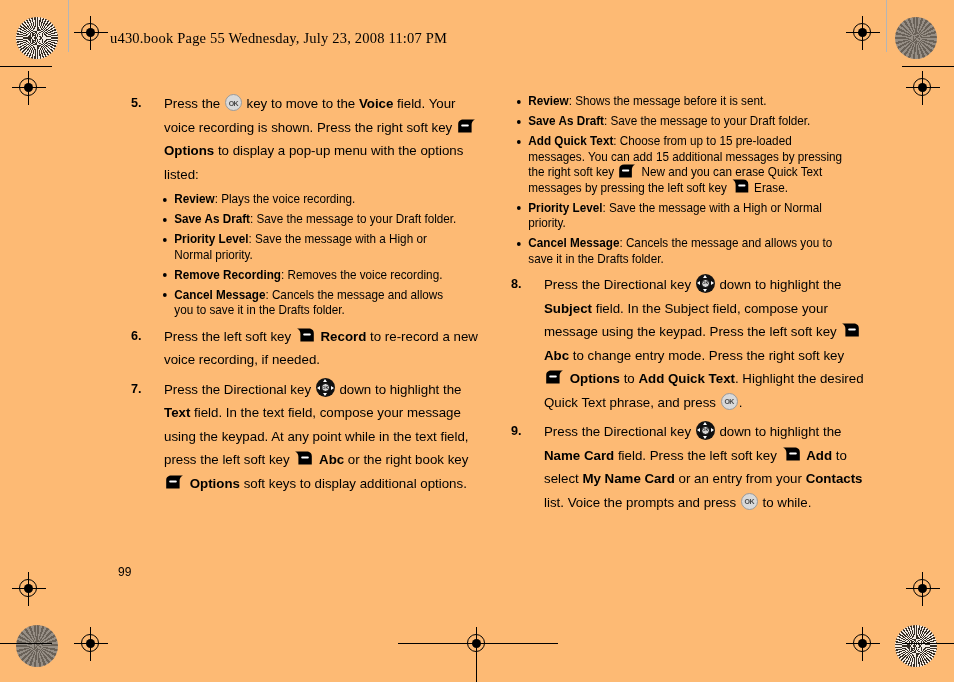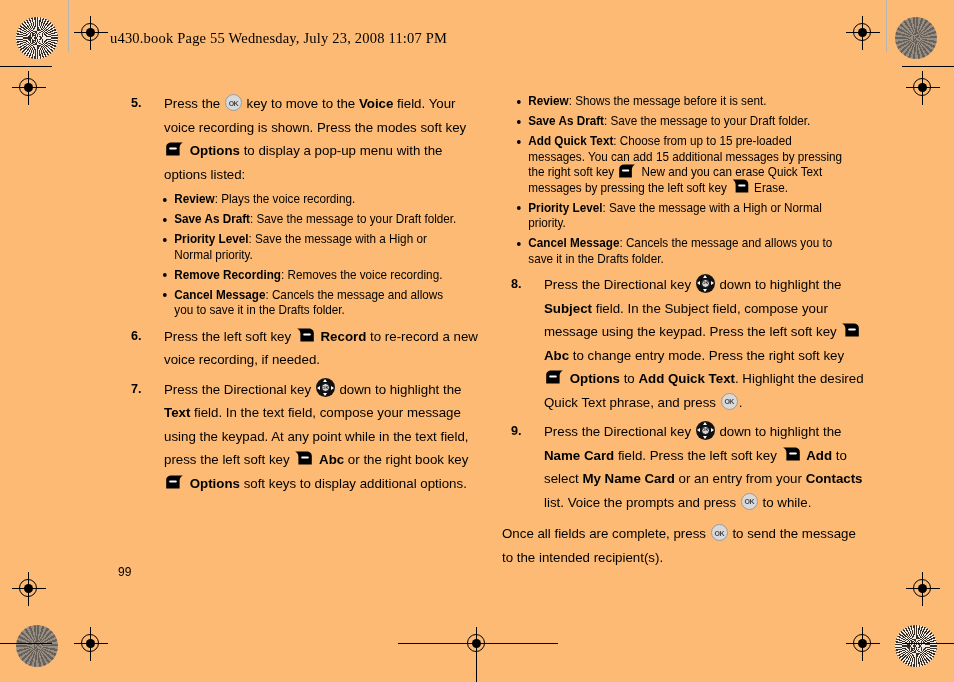--- a/index.html
+++ b/index.html
@@ -338,21 +338,21 @@
   <div class="trimline h" style="left:0px; top:643px; width:52px;"></div>
   <div class="trimline h" style="left:902px; top:643px; width:52px;"></div>
   <div class="trimline h" style="left:398px; top:643px; width:160px;"></div>
   <div class="trimline v grey" style="left:68px; top:0px; height:52px;"></div>
   <div class="trimline v grey" style="left:886px; top:0px; height:52px;"></div>
   <div class="trimline v" style="left:476px; top:645px; height:37px;"></div>
 
   <div class="header-text">u430.book  Page 55  Wednesday, July 23, 2008  11:07 PM</div>
 
   <div class="col col-left" id="col-left">
-      <div class="step"><span class="num">5.</span><span>Press the </span><span class="ico ico-ok"><i>OK</i></span><span> key to move to the </span><b>Voice</b><span> field. Your voice recording is shown. Press the modes soft key </span><span class="ico ico-soft"><svg width="19" height="15" viewBox="0 0 19 15">
+      <div class="step"><span class="num">5.</span><span>Press the </span><span class="ico ico-ok"><i>OK</i></span><span> key to move to the </span><b>Voice</b><span> field. Your voice recording is shown. Press the right soft key </span><span class="ico ico-soft"><svg width="19" height="15" viewBox="0 0 19 15">
             <g>
               <path d="M1.2 13.6 L1.2 5.2 C1.2 2.2 3.4 0.6 6.4 0.6 L17.9 0.6 C15.6 2.0 14.6 3.6 14.6 6.0 L14.6 13.6 Z" fill="#000"></path>
               <rect x="4.2" y="5.4" width="7.6" height="2.0" rx="0.9" fill="#fff"></rect>
             </g>
           </svg></span><span> </span><b>Options</b><span> to display a pop-up menu with the options listed:</span></div>
       <div class="sub-list lvl1">
         <div class="sub-item"><span class="dot-b"></span><b>Review</b><span>: Plays the voice recording.</span></div>
         <div class="sub-item"><span class="dot-b"></span><b>Save As Draft</b><span>: Save the message to your Draft folder.</span></div>
         <div class="sub-item"><span class="dot-b"></span><b>Priority Level</b><span>: Save the message with a High or Normal priority.</span></div>
         <div class="sub-item"><span class="dot-b"></span><b>Remove Recording</b><span>: Removes the voice recording.</span></div>
@@ -404,18 +404,17 @@
               <path d="M1.2 13.6 L1.2 5.2 C1.2 2.2 3.4 0.6 6.4 0.6 L17.9 0.6 C15.6 2.0 14.6 3.6 14.6 6.0 L14.6 13.6 Z" fill="#000"></path>
               <rect x="4.2" y="5.4" width="7.6" height="2.0" rx="0.9" fill="#fff"></rect>
             </g>
           </svg></span><span> </span><b>Options</b><span> to </span><b>Add Quick Text</b><span>. Highlight the desired Quick Text phrase, and press </span><span class="ico ico-ok"><i>OK</i></span><span>.</span></div>
       <div class="step"><span class="num">9.</span><span>Press the Directional key </span><span class="ico ico-dir"><span class="ar up"></span><span class="ar dn"></span><span class="ar lf"></span><span class="ar rt"></span><span class="hub"></span></span><span> down to highlight the </span><b>Name Card</b><span> field. Press the left soft key </span><span class="ico ico-soft"><svg width="19" height="15" viewBox="0 0 19 15">
             <g transform="scale(-1,1) translate(-19,0)">
               <path d="M1.2 13.6 L1.2 5.2 C1.2 2.2 3.4 0.6 6.4 0.6 L17.9 0.6 C15.6 2.0 14.6 3.6 14.6 6.0 L14.6 13.6 Z" fill="#000"></path>
               <rect x="4.2" y="5.4" width="7.6" height="2.0" rx="0.9" fill="#fff"></rect>
             </g>
           </svg></span><span> </span><b>Add</b><span> to select </span><b>My Name Card</b><span> or an entry from your </span><b>Contacts</b><span> list. Voice the prompts and press </span><span class="ico ico-ok"><i>OK</i></span><span> to while.</span></div>
-      <div class="plain"><span>Once all fields are complete, press </span><span class="ico ico-ok"><i>OK</i></span><span> to send the message to the intended recipient(s).</span></div>
     </div>
 
   <div class="folio">99</div>
 
 </div>
 
 </body></html>

